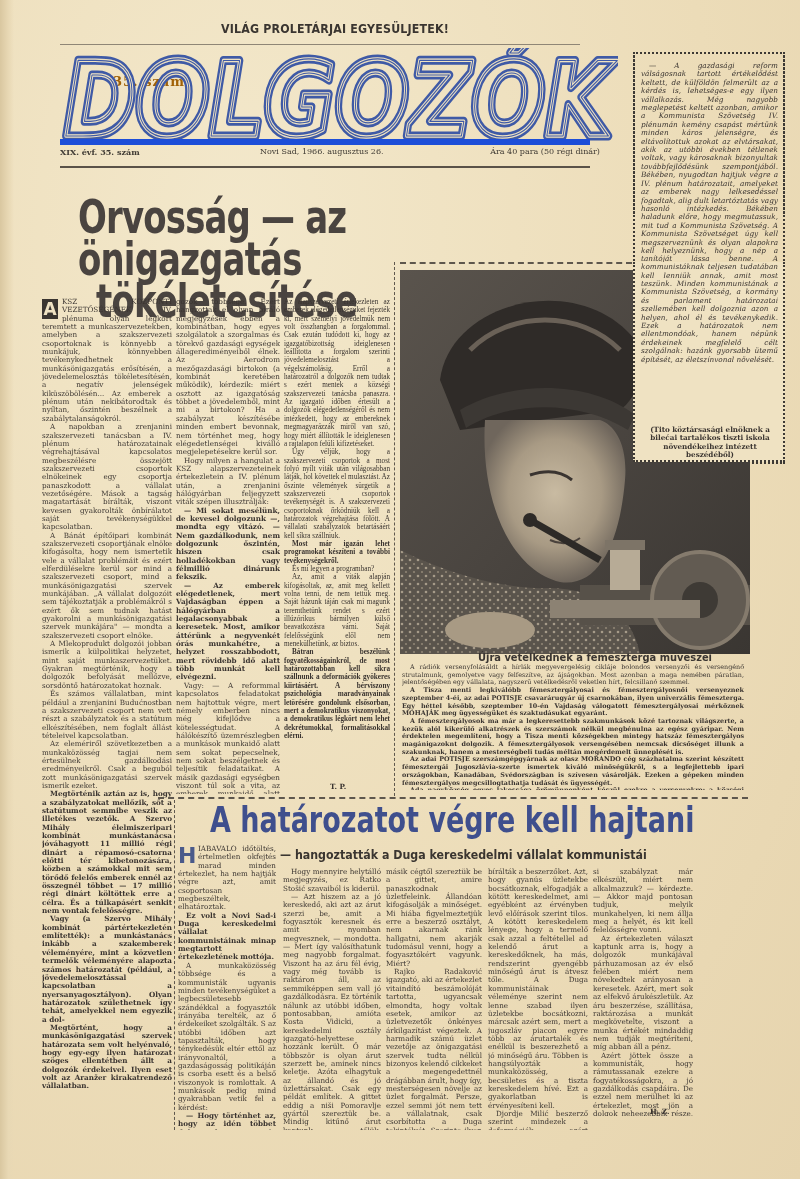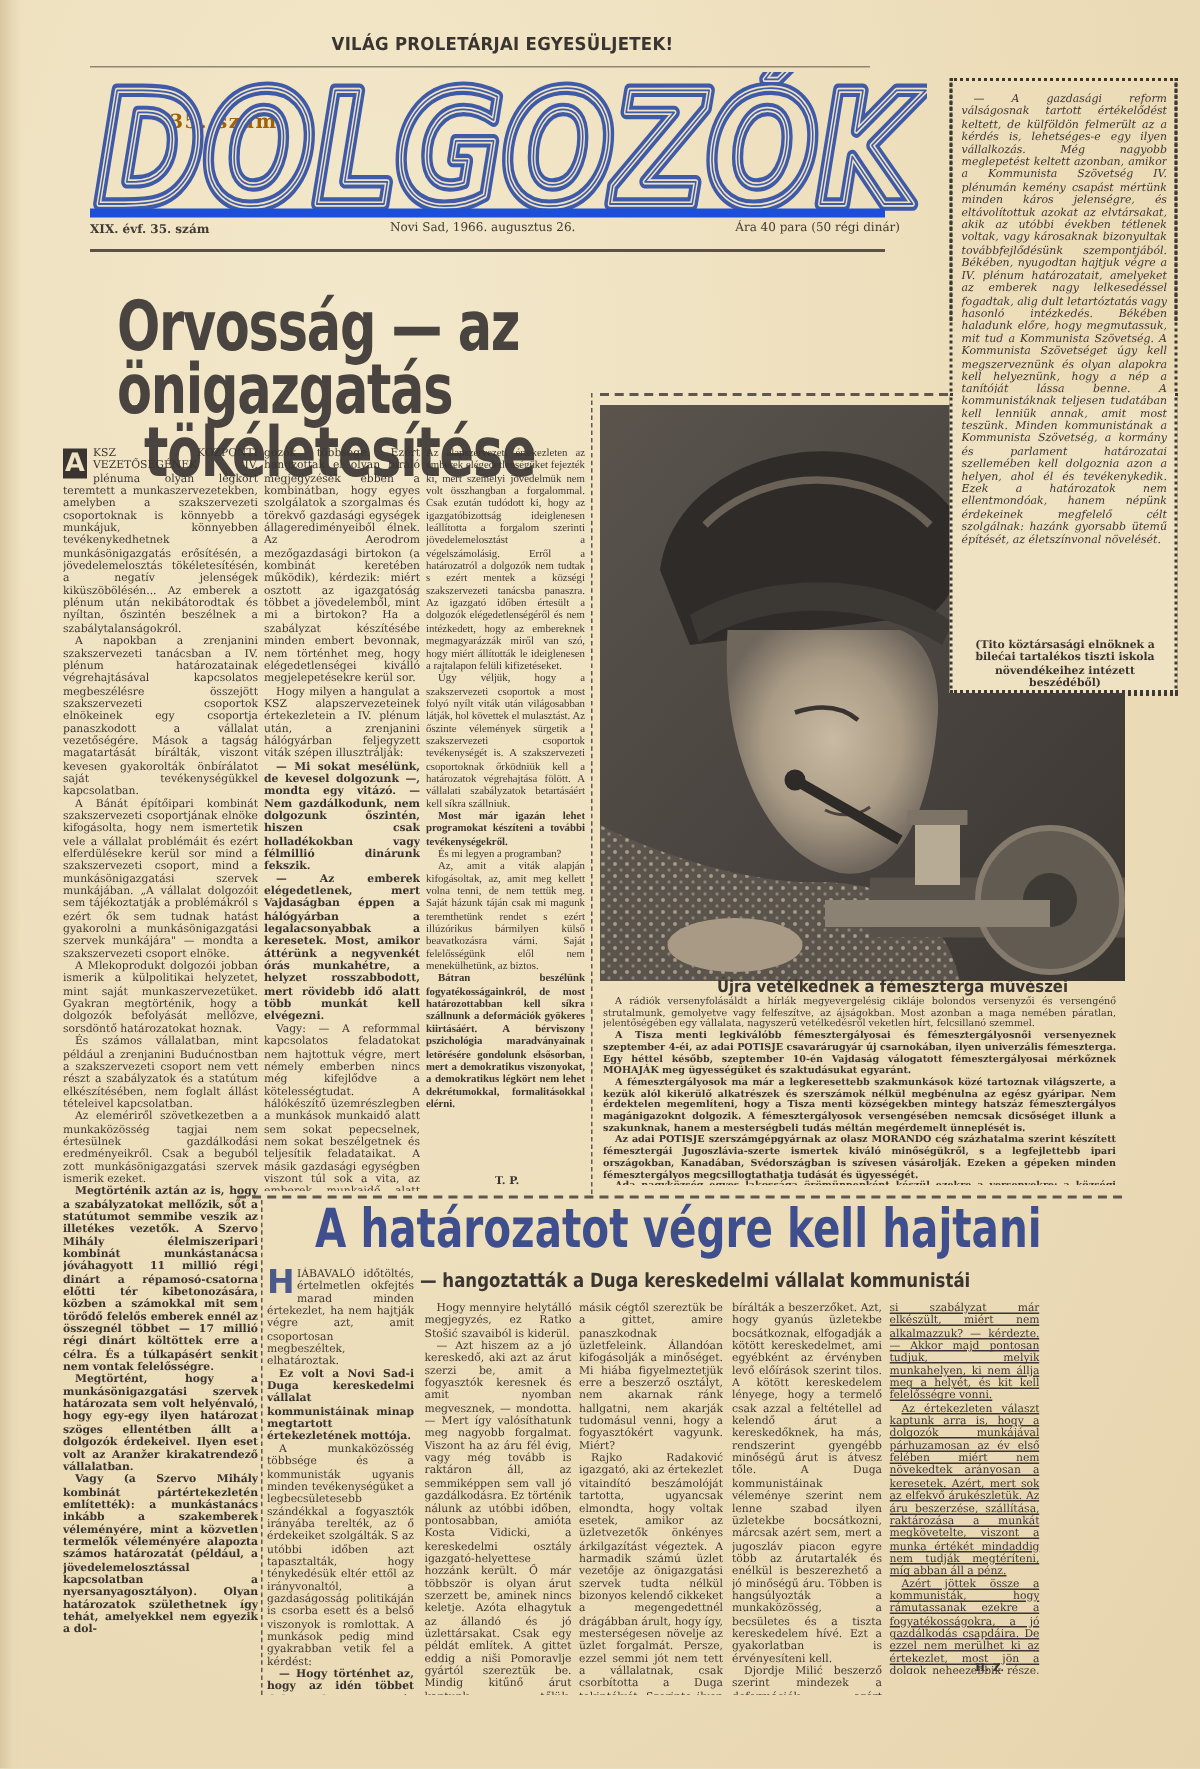--- a/index.html
+++ b/index.html
@@ -108,22 +108,22 @@
 
 <div class="col" style="left:42px;top:298px;width:130px;height:876px;">
   <span class="dropcap">A</span>
   <p class="noindent">KSZ KÖZPONTI VEZETŐSÉGÉNEK IV. plénuma olyan légkört teremtett a munkaszervezetekben, amelyben a szakszervezeti csoportoknak is könnyebb a munkájuk, könnyebben tevékenykedhetnek a munkásönigazgatás erősítésén, a jövedelemelosztás tökéletesítésén, a negatív jelenségek kiküszöbölésén... Az emberek a plénum után nekibátorodtak és nyíltan, őszintén beszélnek a szabálytalanságokról.</p>
   <p>A napokban a zrenjanini szakszervezeti tanácsban a IV. plénum határozatainak végrehajtásával kapcsolatos megbeszélésre összejött szakszervezeti csoportok elnökeinek egy csoportja panaszkodott a vállalat vezetőségére. Mások a tagság magatartását bírálták, viszont kevesen gyakorolták önbírálatot saját tevékenységükkel kapcsolatban.</p>
   <p>A Bánát építőipari kombinát szakszervezeti csoportjának elnöke kifogásolta, hogy nem ismertetik vele a vállalat problémáit és ezért elferdülésekre kerül sor mind a szakszervezeti csoport, mind a munkásönigazgatási szervek munkájában. „A vállalat dolgozóit sem tájékoztatják a problémákról s ezért ők sem tudnak hatást gyakorolni a munkásönigazgatási szervek munkájára" — mondta a szakszervezeti csoport elnöke.</p>
   <p>A Mlekoprodukt dolgozói jobban ismerik a külpolitikai helyzetet, mint saját munkaszervezetüket. Gyakran megtörténik, hogy a dolgozók befolyását mellőzve, sorsdöntő határozatokat hoznak.</p>
   <p>És számos vállalatban, mint például a zrenjanini Budućnostban a szakszervezeti csoport nem vett részt a szabályzatok és a statútum elkészítésében, nem foglalt állást tételeivel kapcsolatban.</p>
   <p>Az elemériről szövetkezetben a munkaközösség tagjai nem értesülnek gazdálkodási eredményeikről. Csak a beguból zott munkásönigazgatási szervek ismerik ezeket.</p>
   <p class="bold">Megtörténik aztán az is, hogy a szabályzatokat mellőzik, sőt a statútumot semmibe veszik az illetékes vezetők. A Szervo Mihály élelmiszeripari kombinát munkástanácsa jóváhagyott 11 millió régi dinárt a répamosó-csatorna előtti tér kibetonozására, közben a számokkal mit sem törődő felelős emberek ennél az összegnél többet — 17 millió régi dinárt költöttek erre a célra. És a túlkapásért senkit nem vontak felelősségre.</p>
+  <p class="bold">Vagy (a Szervo Mihály kombinát pártértekezletén említették): a munkástanács inkább a szakemberek véleményére, mint a közvetlen termelők véleményére alapozta számos határozatát (például, a jövedelemelosztással kapcsolatban a nyersanyagosztályon). Olyan határozatok születhetnek így tehát, amelyekkel nem egyezik a dol-</p>
   <p class="bold">Megtörtént, hogy a munkásönigazgatási szervek határozata sem volt helyénvaló, hogy egy-egy ilyen határozat szöges ellentétben állt a dolgozók érdekeivel. Ilyen eset volt az Aranžer kirakatrendező vállalatban.</p>
-  <p class="bold">Vagy (a Szervo Mihály kombinát pártértekezletén említették): a munkástanács inkább a szakemberek véleményére, mint a közvetlen termelők véleményére alapozta számos határozatát (például, a jövedelemelosztással kapcsolatban a nyersanyagosztályon). Olyan határozatok születhetnek így tehát, amelyekkel nem egyezik a dol-</p>
 </div>
 
 <div class="col" style="left:176px;top:298px;width:104px;height:496px;">
   <p class="noindent">gozók többsége. Ezért hangzottak el olyan bíráló megjegyzések ebben a kombinátban, hogy egyes szolgálatok a szorgalmas és törekvő gazdasági egységek állagerediményeiből élnek. Az Aerodrom mezőgazdasági birtokon (a kombinát keretében működik), kérdezik: miért osztott az igazgatóság többet a jövedelemből, mint mi a birtokon? Ha a szabályzat készítésébe minden embert bevonnak, nem történhet meg, hogy elégedetlenségei kiválló megjelepetésekre kerül sor.</p>
   <p>Hogy milyen a hangulat a KSZ alapszervezeteinek értekezletein a IV. plénum után, a zrenjanini hálógyárban feljegyzett viták szépen illusztrálják:</p>
   <p class="bold">— Mi sokat mesélünk, de kevesel dolgozunk —, mondta egy vitázó. — Nem gazdálkodunk, nem dolgozunk őszintén, hiszen csak holladékokban vagy félmillió dinárunk fekszik.</p>
   <p class="bold">— Az emberek elégedetlenek, mert Vajdaságban éppen a hálógyárban a legalacsonyabbak a keresetek. Most, amikor áttérünk a negyvenkét órás munkahétre, a helyzet rosszabbodott, mert rövidebb idő alatt több munkát kell elvégezni.</p>
   <p>Vagy: — A reformmal kapcsolatos feladatokat nem hajtottuk végre, mert némely emberben nincs még kifejlődve a kötelességtudat. A hálókészítő üzemrészlegben a munkások munkaidő alatt sem sokat pepecselnek, nem sokat beszélgetnek és teljesítik feladataikat. A másik gazdasági egységben viszont túl sok a vita, az emberek munkaidő alatt sokat beszélnek, de elhanyagolják munkájukat, keveset dolgoznak.</p>
 
 </div>
@@ -228,18 +228,18 @@
   <p>Rajko Radaković igazgató, aki az értekezlet vitaindító beszámolóját tartotta, ugyancsak elmondta, hogy voltak esetek, amikor az üzletvezetők önkényes árkilgazítást végeztek. A harmadik számú üzlet vezetője az önigazgatási szervek tudta nélkül bizonyos kelendő cikkeket a megengedettnél drágábban árult, hogy így, mesterségesen növelje az üzlet forgalmát. Persze, ezzel semmi jót nem tett a vállalatnak, csak csorbította a Duga tekintélyét. Szerinte ilyen esetekben a kommunistáknak erélyesen kell fellépniük.</p>
 
 </div>
 
 <div class="col" style="left:488px;top:868px;width:100px;height:262px;">
   <p class="noindent">bírálták a beszerzőket. Azt, hogy gyanús üzletekbe bocsátkoznak, elfogadják a kötött kereskedelmet, ami egyébként az érvényben levő előírások szerint tilos. A kötött kereskedelem lényege, hogy a termelő csak azzal a feltétellel ad kelendő árut a kereskedőknek, ha más, rendszerint gyengébb minőségű árut is átvesz tőle. A Duga kommunistáinak véleménye szerint nem lenne szabad ilyen üzletekbe bocsátkozni, márcsak azért sem, mert a jugoszláv piacon egyre több az árutartalék és enélkül is beszerezhető a jó minőségű áru. Többen is hangsúlyozták a munkaközösség, a becsületes és a tiszta kereskedelem hívé. Ezt a gyakorlatban is érvényesíteni kell.</p>
   <p>Djordje Milić beszerző szerint mindezek a deformációk azért történnek, mert elavult a jövedelmezési rendszer.</p>
 
 </div>
 
-<div class="col" style="left:593px;top:868px;width:100px;height:248px;text-decoration:underline;">
+<div class="col" style="left:593px;top:868px;width:100px;height:248px;">
   <p class="noindent">si szabályzat már elkészült, miért nem alkalmazzuk? — kérdezte. — Akkor majd pontosan tudjuk, melyik munkahelyen, ki nem állja meg a helyét, és kit kell felelősségre vonni.</p>
   <p>Az értekezleten választ kaptunk arra is, hogy a dolgozók munkájával párhuzamosan az év első felében miért nem növekedtek arányosan a keresetek. Azért, mert sok az elfekvő árukészletük. Az áru beszerzése, szállítása, raktározása a munkát megkövetelte, viszont a munka értékét mindaddig nem tudják megtéríteni, míg abban áll a pénz.</p>
   <p>Azért jöttek össze a kommunisták, hogy rámutassanak ezekre a fogyatékosságokra, a jó gazdálkodás csapdáira. De ezzel nem merülhet ki az értekezlet, most jön a dolgok neheezebbik része, — a fogyatékosságok kiküszöbölése.</p>
 </div>
 <div class="col author" style="left:650px;top:1108px;width:42px;height:10px;">H. Z.</div>
 
 </body></html>

